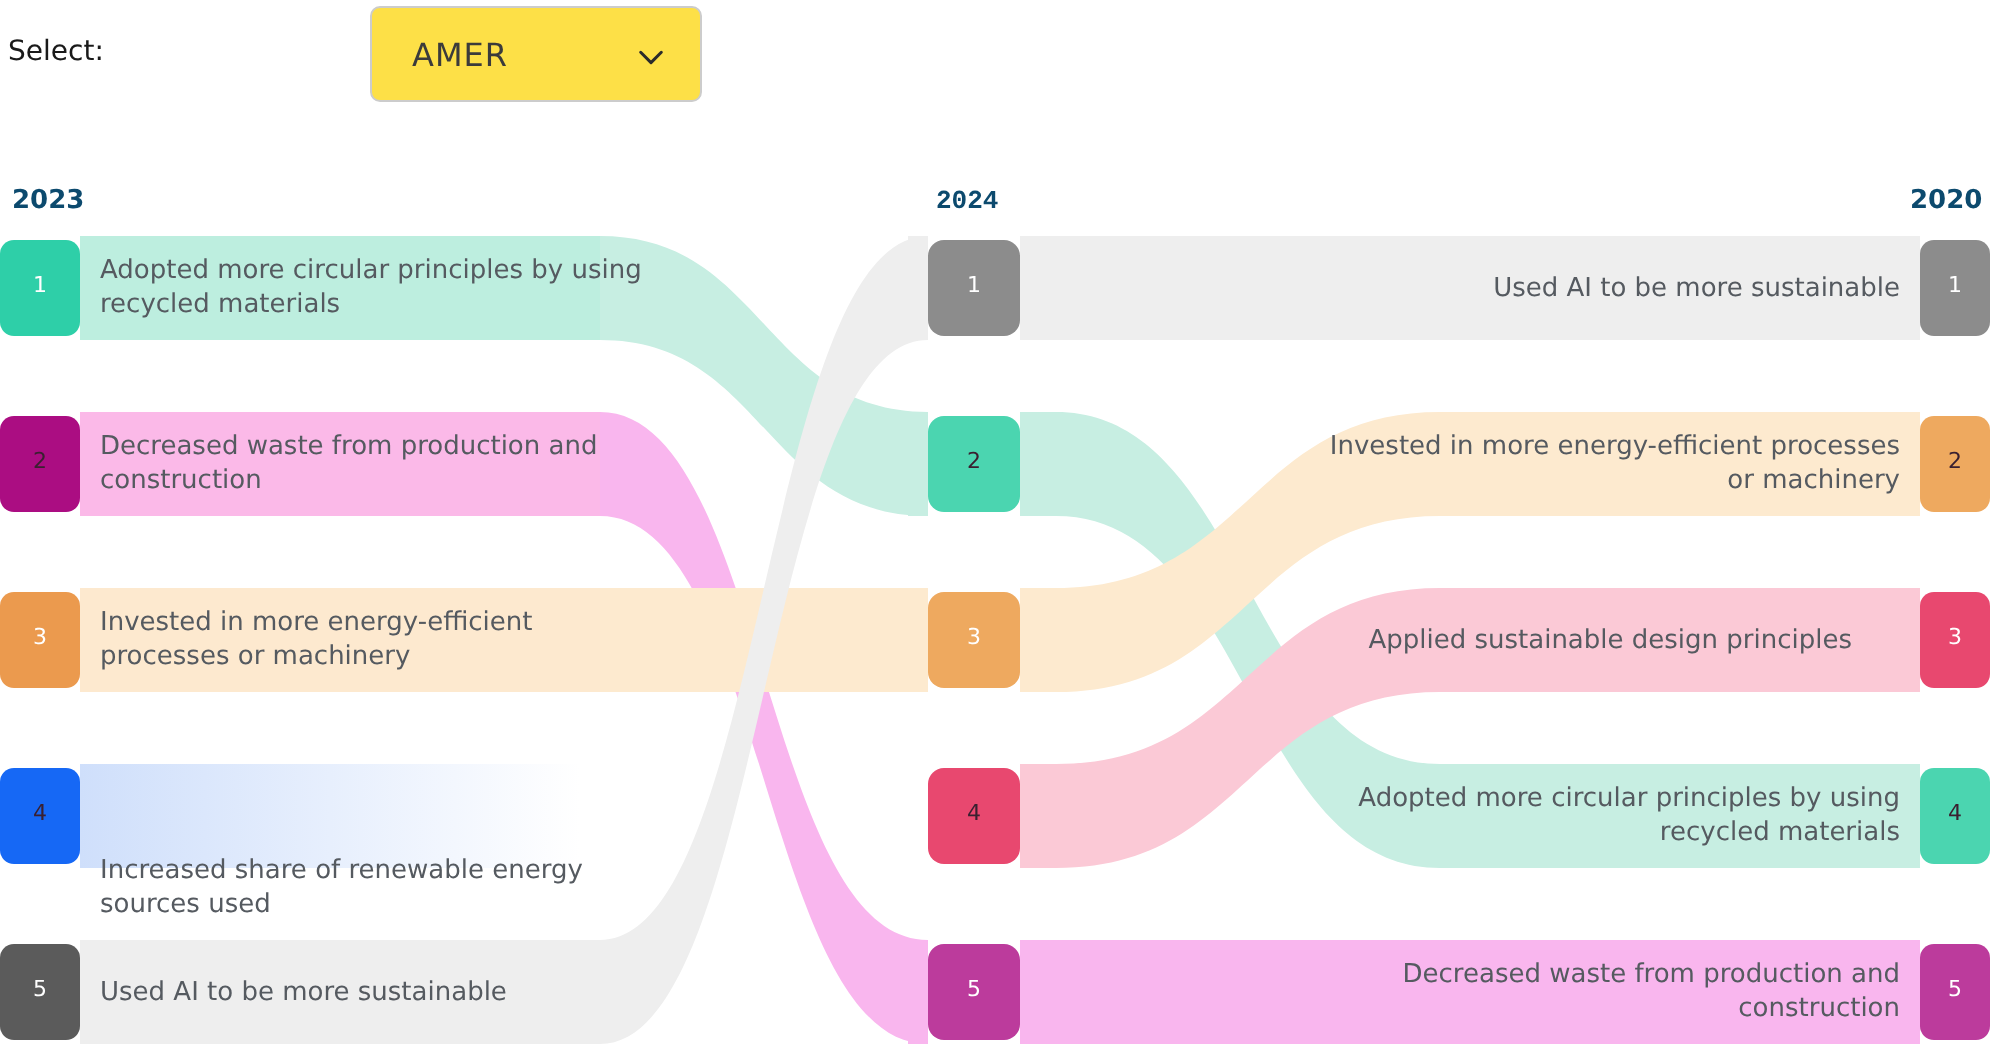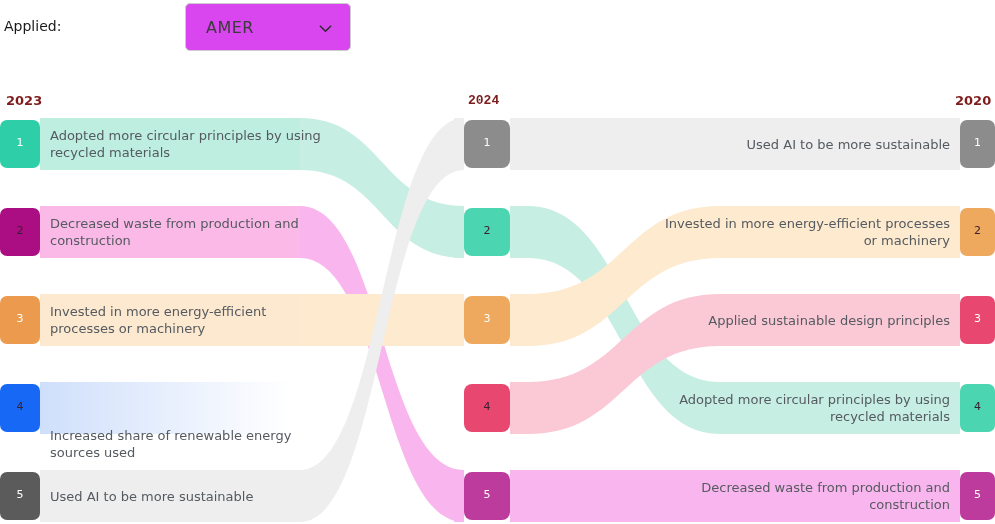--- a/index.html
+++ b/index.html
@@ -15,37 +15,37 @@
     position:absolute;left:0;top:0;width:995px;height:60px;
   }
   #select-label{
     position:absolute;left:4px;top:18px;
     font-size:14px;color:#1a1a1a;
     font-family:"DejaVu Sans","Liberation Sans",sans-serif;
   }
   #region-select{
     position:absolute;left:185px;top:3px;
     width:166px;height:48px;
-    background:#d946ef;
+    background:#fde047;
     border:1px solid #cccccc;
     border-radius:5px;
     box-sizing:border-box;
   }
   #region-select-value{
     position:absolute;left:20px;top:14px;
     font-size:16px;color:#3b3b3b;letter-spacing:.5px;
   }
   #chevron-down-icon{
     position:absolute;right:17px;top:17px;
     width:15px;height:15px;
   }
   
   .year-header{
     position:absolute;top:93px;
-    font-size:13px;font-weight:bold;color:#7f1d1d;
+    font-size:13px;font-weight:bold;color:#0c4a6e;
   }
   #year-2023{left:6px;}
   #year-2024{left:468px;font-family:Liberation Mono, monospace;}
   #year-2025{left:955px;}
 
   
   #sankey{
     position:absolute;left:0;top:110px;width:995px;height:414px;
   }
   #sankey svg{display:block;}
@@ -63,21 +63,21 @@
     font-size:13px;line-height:17px;
     color:#555a60;
     pointer-events:none;
   }
   .flow-label.right{text-align:right;}
 </style>
 </head>
 <body>
 
 <div id="control-row">
-  <div id="select-label">Applied:</div>
+  <div id="select-label">Select:</div>
   <div id="region-select">
     <div id="region-select-value">AMER</div>
     <svg id="chevron-down-icon" viewBox="0 0 16 16">
       <path d="M2.5 5.5 L8 11 L13.5 5.5" fill="none" stroke="#2b2b2b" stroke-width="1.6" stroke-linecap="round" stroke-linejoin="round"></path>
     </svg>
   </div>
 </div>
 
 <div class="year-header" id="year-2023">2023</div>
 <div class="year-header" id="year-2024">2024</div>
@@ -160,17 +160,17 @@
       <div class="node-num" style="left: 960px; width: 35px; top: 202px;">3</div>
       <div class="node-num dark" style="left: 960px; width: 35px; top: 290px;">4</div>
       <div class="node-num" style="left: 960px; width: 35px; top: 378px;">5</div>
       <div class="flow-label" style="left: 50px; width: 275px; top: 17px;">Adopted more circular principles by using recycled materials</div>
       <div class="flow-label" style="left: 50px; width: 275px; top: 105px;">Decreased waste from production and construction</div>
       <div class="flow-label" style="left: 50px; width: 275px; top: 193px;">Invested in more energy-efficient processes or machinery</div>
       <div class="flow-label" style="left: 50px; width: 275px; top: 281px; margin-top: 36px;">Increased share of renewable energy sources used</div>
       <div class="flow-label" style="left: 50px; width: 275px; top: 378px;">Used AI to be more sustainable</div>
       <div class="flow-label right" style="left: 650px; width: 300px; top: 26px;">Used AI to be more sustainable</div>
       <div class="flow-label right" style="left: 650px; width: 300px; top: 105px;">Invested in more energy-efficient processes or machinery</div>
-      <div class="flow-label right" style="left: 650px; width: 300px; top: 202px;">Applied sustainable design principles</div>
+      <div class="flow-label right" style="left: 626px; width: 300px; top: 202px;">Applied sustainable design principles</div>
       <div class="flow-label right" style="left: 650px; width: 300px; top: 281px;">Adopted more circular principles by using recycled materials</div>
       <div class="flow-label right" style="left: 650px; width: 300px; top: 369px;">Decreased waste from production and construction</div>
     </div>
 </div>
 
 </body></html>

